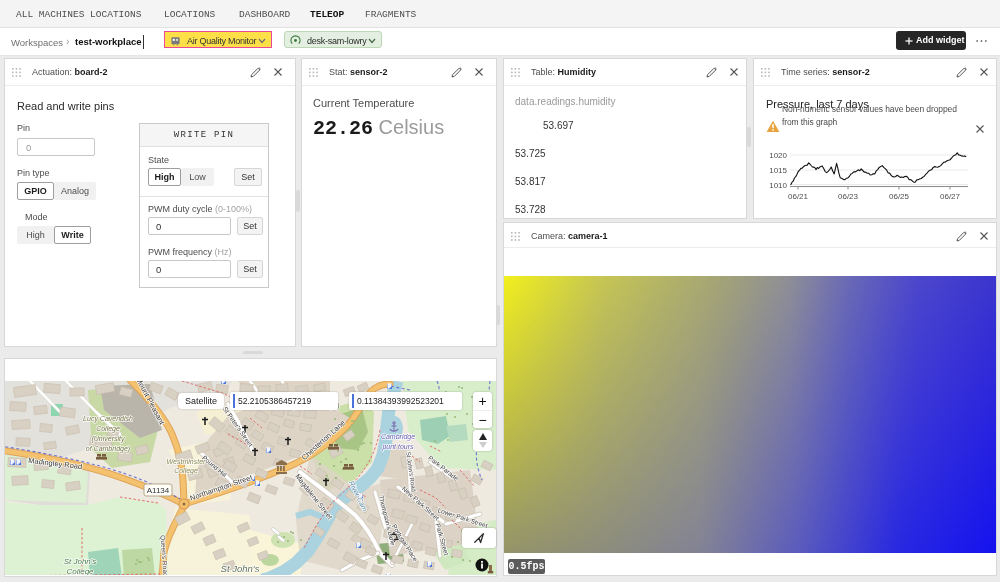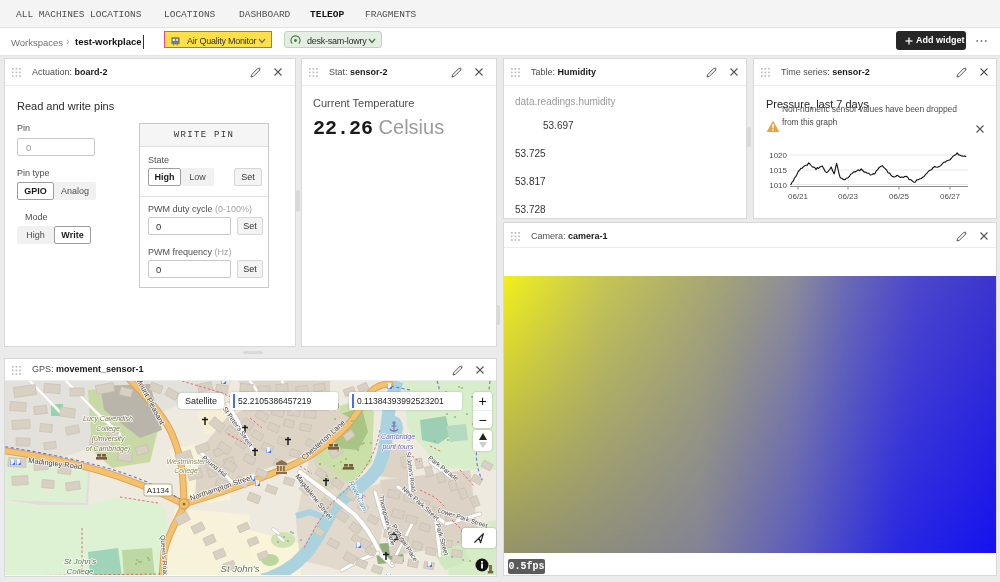--- a/index.html
+++ b/index.html
@@ -297,42 +297,20 @@
           <rect x="0" y="0" width="492" height="277" fill="url(#gm)"></rect>
         </mask>
   </defs>
   <rect x="0" y="0" width="492" height="277" fill="url(#gt)"></rect>
   <rect x="0" y="0" width="492" height="277" fill="url(#gb)" mask="url(#vm)"></rect>
 </svg>
   <div class="abs" style="left:4px; top:312px; width:37px; height:15px; background:rgba(45,45,45,0.78); border-radius:2px; color:#fff; font-family:'Liberation Mono',monospace; font-size:10px; font-weight:bold; line-height:15px; text-align:center;margin-top:24px;">0.5fps</div>
 </div>
 
 <div class="widget" id="w-gps" style="left:4px; top:358px; width:493px; height:219px;">
-  <div class="whead" style="height:22px;">
-    <svg class="handle" style="top:7px;" viewBox="0 0 9 9">
-        <g fill="#b8b8b8">
-          <rect x="0" y="0" width="1.6" height="1.6"></rect>
-          <rect x="3.6" y="0" width="1.6" height="1.6"></rect>
-          <rect x="7.2" y="0" width="1.6" height="1.6"></rect>
-          <rect x="0" y="3.6" width="1.6" height="1.6"></rect>
-          <rect x="3.6" y="3.6" width="1.6" height="1.6"></rect>
-          <rect x="0" y="7.2" width="1.6" height="1.6"></rect>
-          <rect x="3.6" y="7.2" width="1.6" height="1.6"></rect>
-          <rect x="7.2" y="3.6" width="1.6" height="1.6"></rect>
-          <rect x="7.2" y="7.2" width="1.6" height="1.6"></rect>
-        </g>
-      </svg>
-    <span class="wtitle" style="top:5px;">GPS: <b>movement_sensor-1</b></span>
-    <svg class="abs" style="left:447px; top:6px;" width="11" height="11" viewBox="0 0 11 11">
-        <path d="M1 10 l0.6-2.3 6.5-6.5 1.7 1.7 -6.5 6.5 z M8.8 0.5 l1.7 1.7" fill="none" stroke="#555" stroke-width="1"></path>
-      </svg>
-    <svg class="abs" style="left:470px; top:6px;" width="10" height="10" viewBox="0 0 10 10">
-        <path d="M1.5 1.5 L8.5 8.5 M8.5 1.5 L1.5 8.5" stroke="#555" stroke-width="1.1"></path>
-      </svg>
-  </div>
   <div id="mapbox" class="abs" style="left:0; top:22px; width:491px; height:195px; overflow:hidden;"><svg width="491" height="194" viewBox="5 381 491 194" font-family="Liberation Sans" style="text-rendering:optimizeLegibility;">
         <style>text{paint-order:stroke;stroke:rgba(255,255,255,0.85);stroke-width:1.6px;stroke-linejoin:round;}</style>
         <rect x="5" y="381" width="491" height="196" fill="#eeeae0"></rect>
         <path d="M5 381 L232 381 L225 393 L180 404 L148 418 L120 434 L90 448 L60 458 L5 452 Z" fill="#e3e1dc"></path>
         <path d="M5 452 L60 458 L90 470 L88 505 L40 505 L5 500 Z" fill="#e0ddd8"></path>
         <path d="M168 450 L215 440 L235 452 L230 500 L186 505 L180 470 Z" fill="#f7f3da"></path>
         <path d="M175 508 L250 515 L252 577 L165 577 L168 540 Z" fill="#f7f3da"></path>
         <path d="M250 530 L305 545 L300 577 L252 577 Z" fill="#faf5d9"></path>
         <path d="M196 412 L240 402 L252 418 L225 432 L205 435 Z" fill="#f5efd4"></path>
         <path d="M5 502 L40 505 L88 505 L120 497 L158 503 L166 510 L168 577 L5 577 Z" fill="#dcf2d2"></path>

